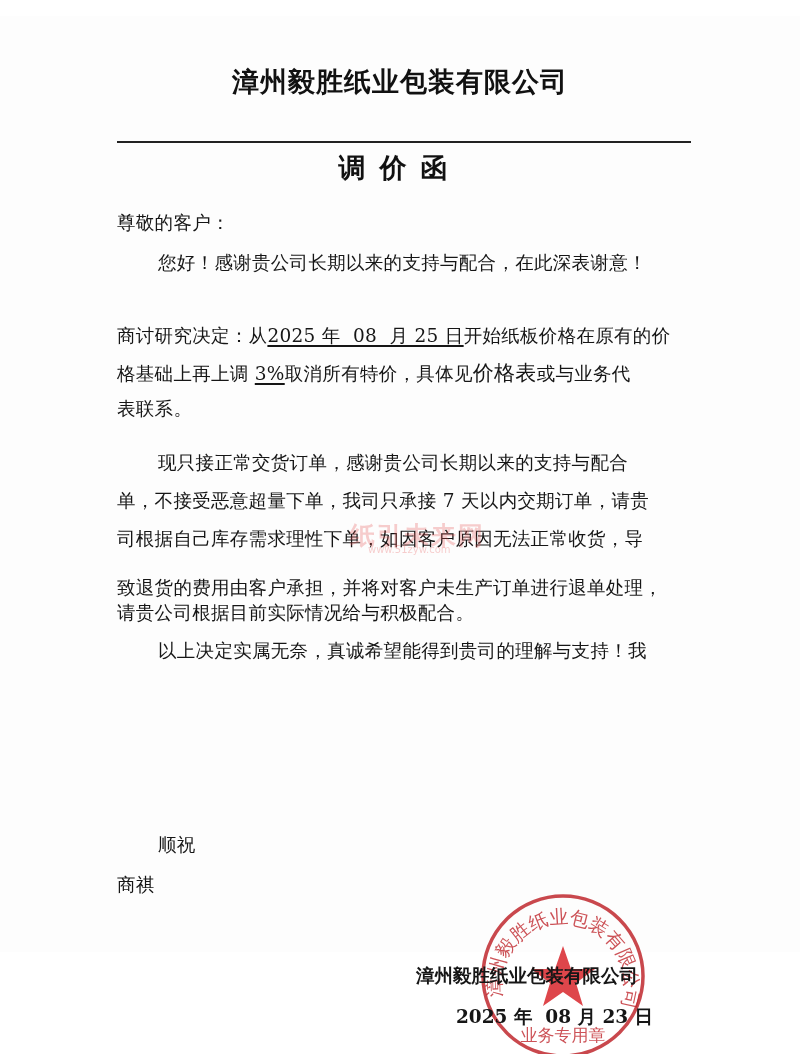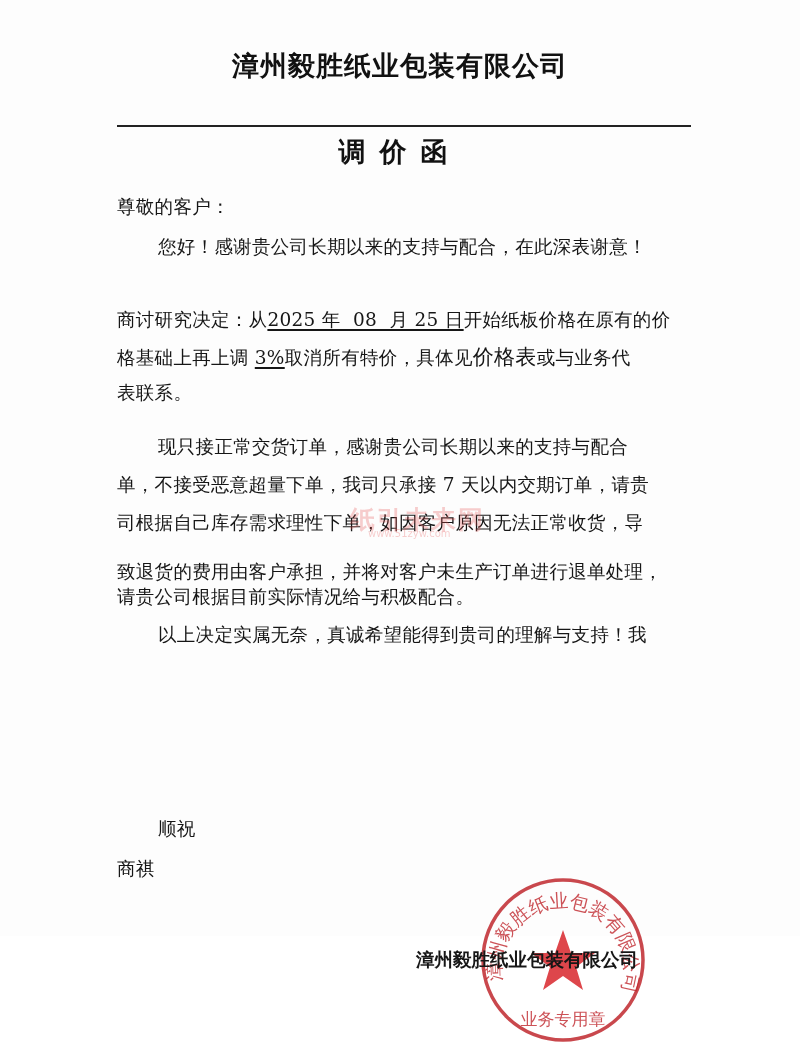--- a/index.html
+++ b/index.html
@@ -1,18 +1,18 @@
 <!DOCTYPE html>
 <html><head>
   <meta charset="utf-8">
   <style>
     html, body { margin:0; padding:0; background:#ffffff; }
     body { width:800px; height:1054px; position:relative; overflow:hidden;
       font-family:"DejaVu Serif","Liberation Serif",serif; color:#161616; }
-    .page { position:absolute; left:0; top:0; width:800px; height:936px; background:#fdfdfd; }
+    .page { position:absolute; left:0; top:16px; width:800px; height:936px; background:#fdfdfd; }
     .company-header { position:absolute; left:0; top:48px; width:800px; text-align:center;
       font-family:"DejaVu Sans","Liberation Sans",sans-serif; font-size:27px; font-weight:bold; letter-spacing:1px; color:#111; }
     .rule { position:absolute; left:117px; top:125px; width:574px; height:2px; background:#222; }
     .doc-title { position:absolute; left:0; top:134px; width:800px; text-align:center;
       font-family:"DejaVu Sans","Liberation Sans",sans-serif; font-size:27px; font-weight:bold; letter-spacing:14px; color:#111; }
     .line { position:absolute; left:117px; font-size:18.5px; font-weight:normal; white-space:nowrap; letter-spacing:0.3px; }
     .indent { left:158px; }
     .u { text-decoration:underline; text-decoration-thickness:2px; text-underline-offset:3px; }
     .big { font-size:21px; font-family:"DejaVu Sans","Liberation Sans",sans-serif; }
     .watermark { position:absolute; left:350px; top:503px; font-family:"DejaVu Sans","Liberation Sans",sans-serif;
@@ -62,13 +62,14 @@
     <defs>
         <path id="arc" d="M 25,110 A 62,62 0 1 1 145,110"></path>
       </defs>
     <text font-size="19" fill="#c0282e" opacity="0.8" font-family="DejaVu Sans, sans-serif">
       <textPath href="#arc" startOffset="2%">漳州毅胜纸业包装有限公司</textPath>
     </text>
     <text x="85" y="150" text-anchor="middle" font-size="17" fill="#c0282e" opacity="0.8" font-family="DejaVu Sans, sans-serif">业务专用章</text>
   </svg>
 
   <div class="sign-company">漳州毅胜纸业包装有限公司</div>
+  <div class="sign-date" style="white-space:pre;">2025 年  08 月 23 日</div>
 </div>
 
 </body></html>

